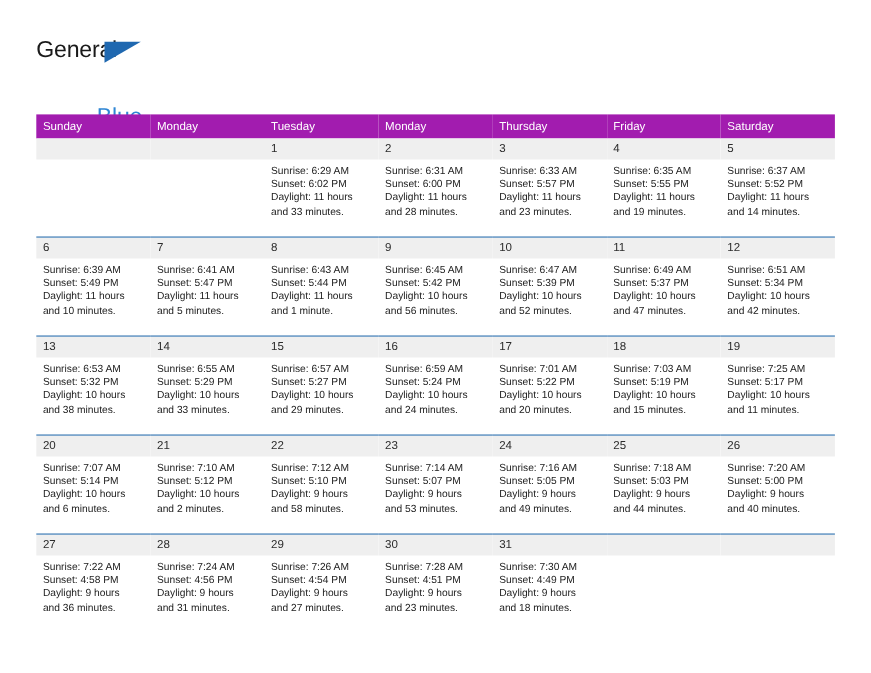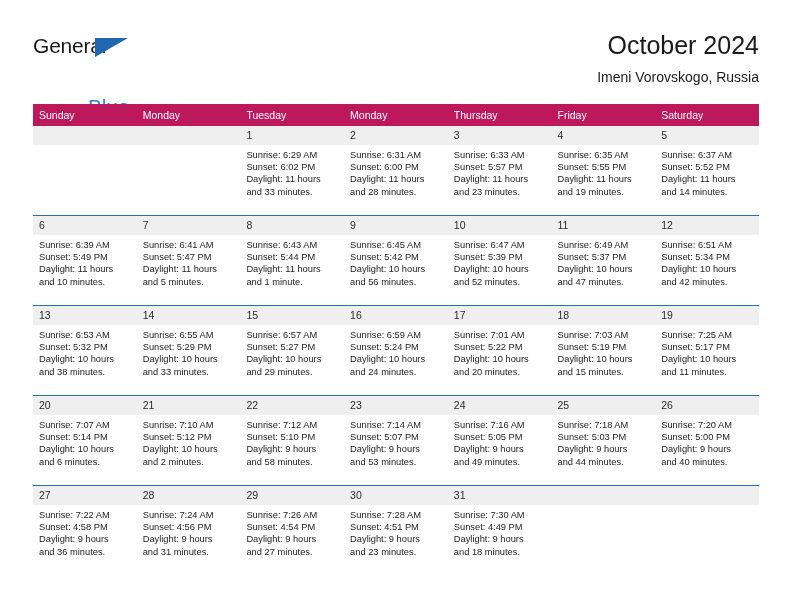--- a/index.html
+++ b/index.html
@@ -89,21 +89,21 @@
   
   .calendar {
     position: absolute;
     left: 33px;
     top: 104px;
     width: 726px;
     border-collapse: collapse;
     table-layout: fixed;
   }
   .calendar th {
-    background: #be185d;
+    background: #a21caf;
     color: #ffffff;
     font-size: 10.5px;
     font-weight: normal;
     text-align: left;
     padding: 5px 0 5px 6px;
     height: 11px;
     border: none;
   }
   .calendar td {
     vertical-align: top;
@@ -143,24 +143,20 @@
 <div class="page">
 
   <div class="topbar">
 
     <div class="logo">
       <span class="logo-general">General</span>
       <span class="logo-triangle"></span>
       <span class="logo-blue">Blue</span>
     </div>
 
-    <div class="title-block">
-      <h1 class="cal-title">October 2024</h1>
-      <h2 class="cal-subtitle">Imeni Vorovskogo, Russia</h2>
-    </div>
 
   </div>
 
   <table class="calendar">
     <thead>
       <tr>
         <th>Sunday</th>
         <th>Monday</th>
         <th>Tuesday</th>
         <th>Monday</th>

